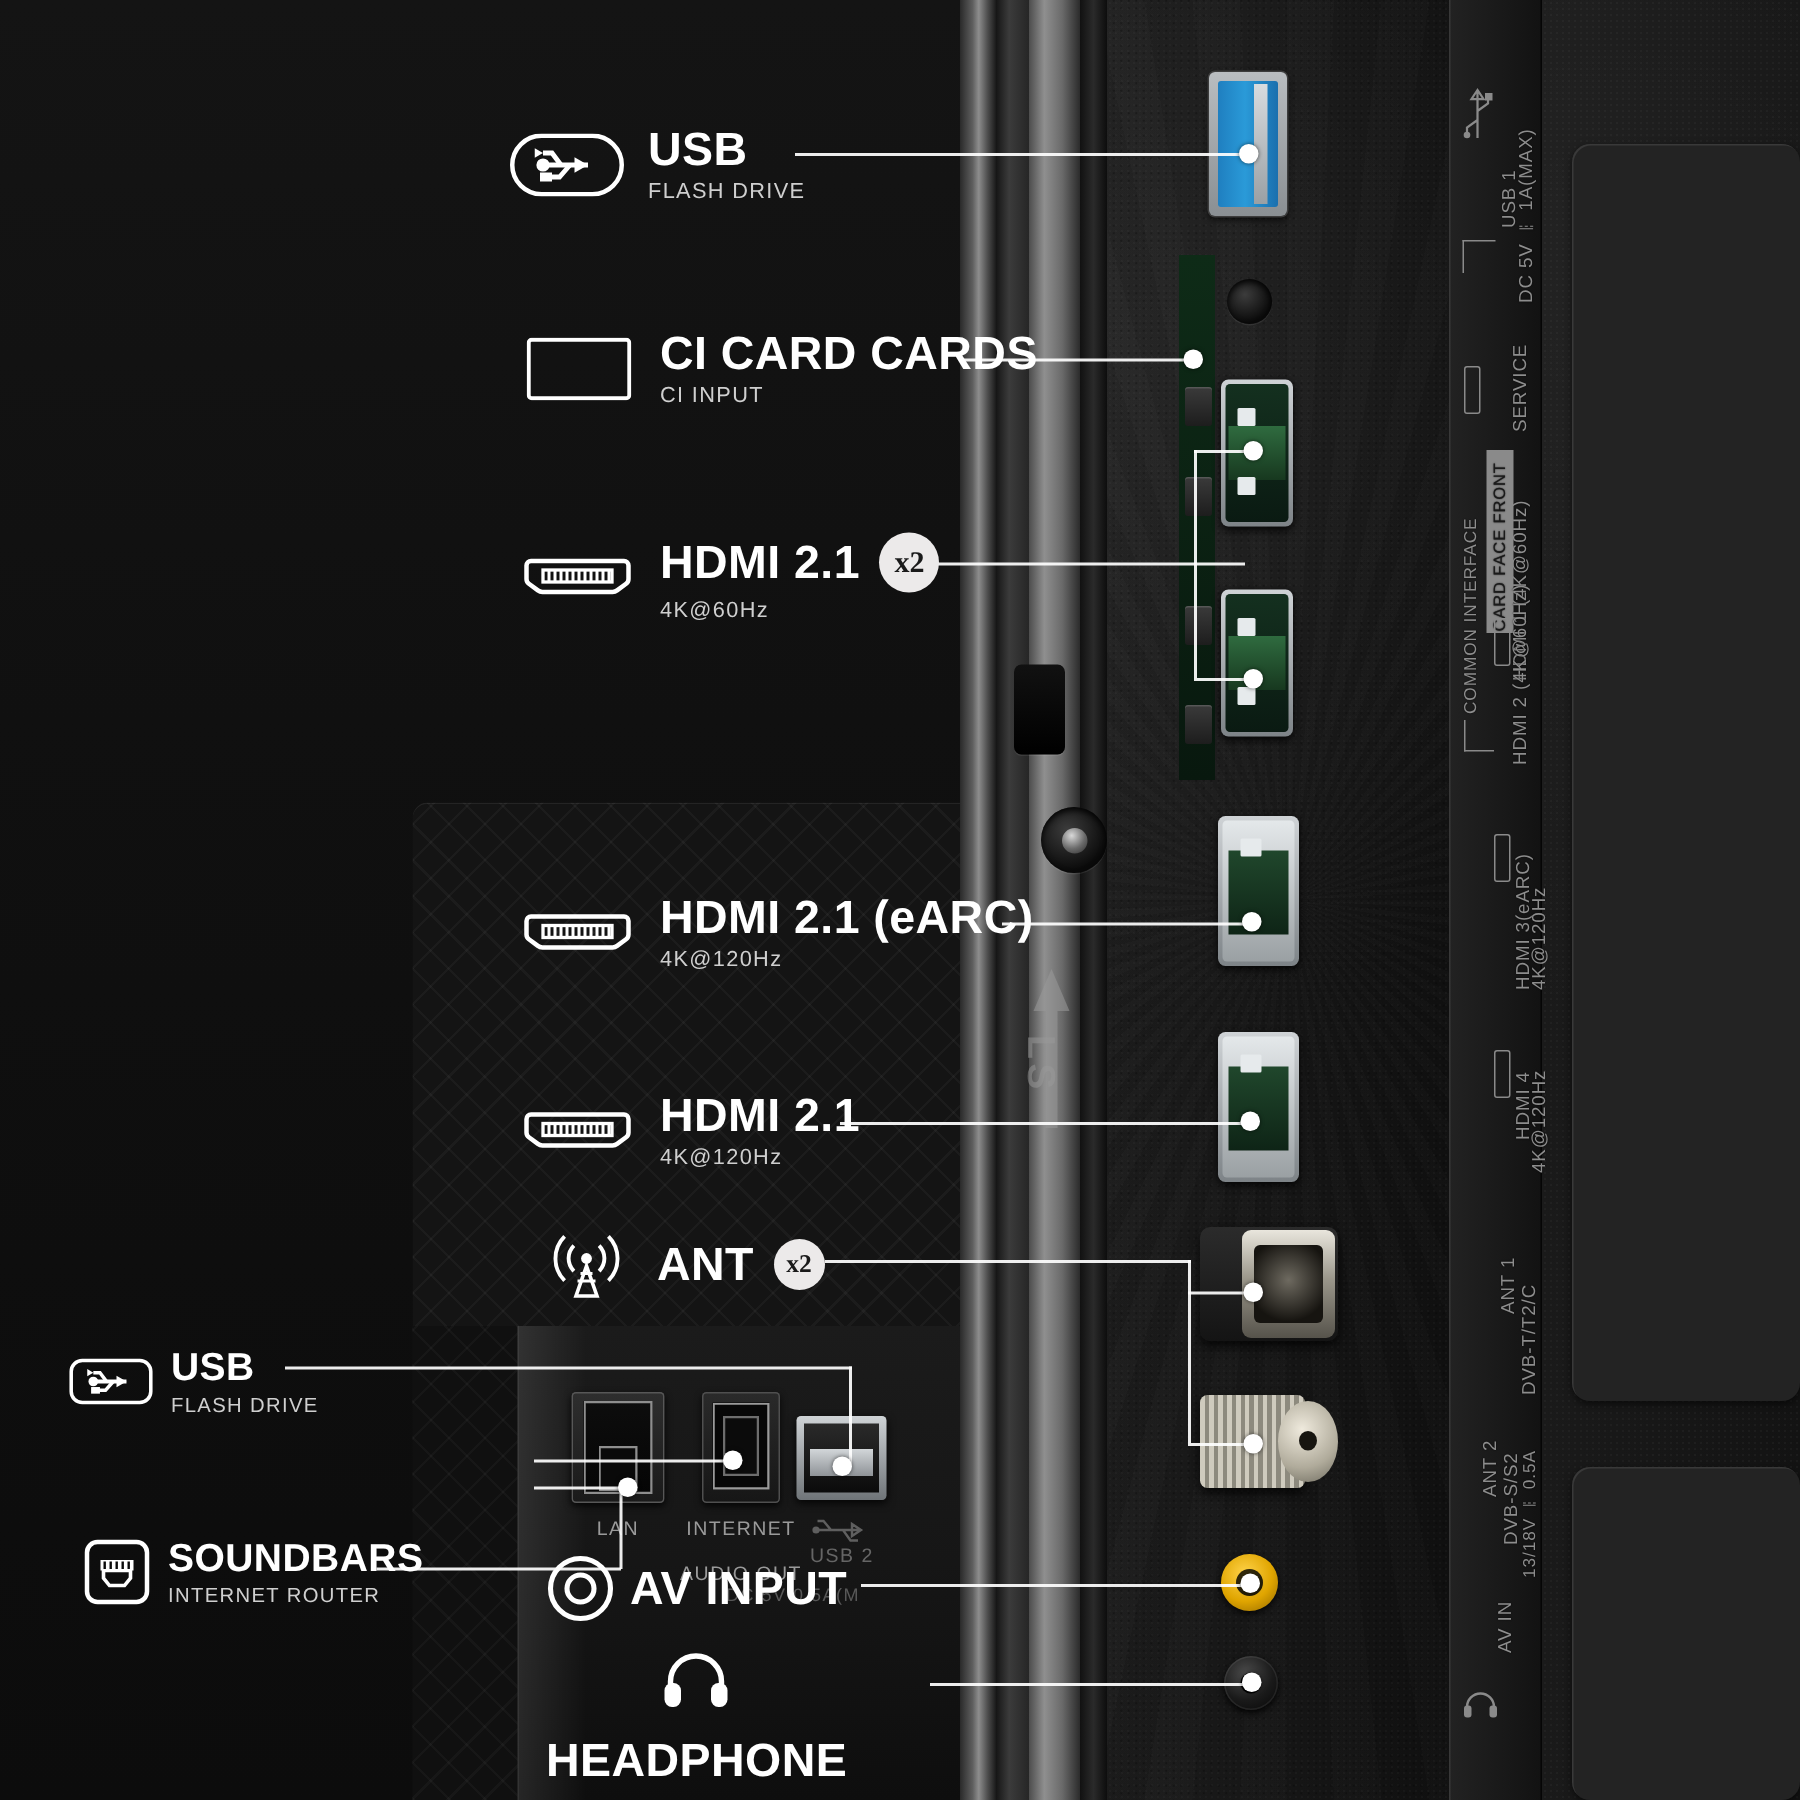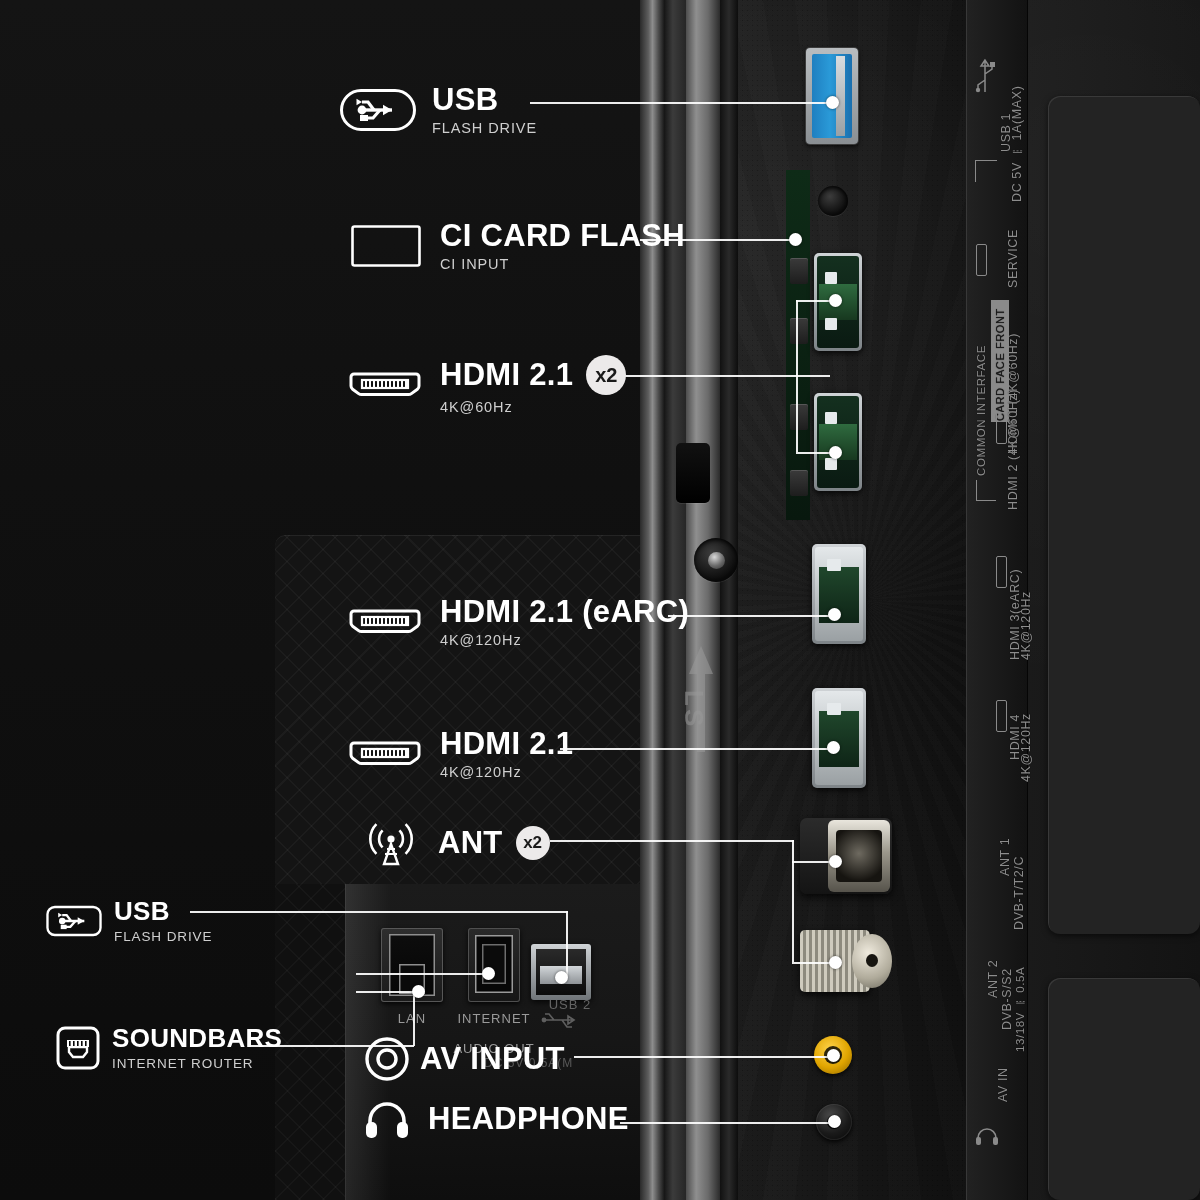--- a/index.html
+++ b/index.html
@@ -185,21 +185,21 @@
   .callout{position:absolute;display:flex;align-items:center;gap:16px;}
   .ctext{display:flex;flex-direction:column;justify-content:center;}
   .ctitle{color:#fff;font-size:31px;font-weight:bold;letter-spacing:.3px;line-height:1.02;
     display:flex;align-items:center;gap:13px;white-space:nowrap;}
   .csub{color:#cfcfcf;font-size:14.5px;letter-spacing:.9px;margin-top:4px;white-space:nowrap;}
   .ctitle.sm{font-size:26px;}
   .csub.sm{font-size:13.5px;}
 
   .badge{display:inline-flex;align-items:center;justify-content:center;
     width:40px;height:40px;border-radius:50%;background:#eceaea;color:#1a1a1a;
-    font-size:20px;font-weight:bold;letter-spacing:0;}
+    font-size:20px;font-weight:bold;letter-spacing:0;font-family:Liberation Serif, serif;}
   .badge.sm{width:34px;height:34px;font-size:17px;}
 
   
   .ico{display:flex;align-items:center;justify-content:center;flex:none;}
   .ico svg{display:block;}
 </style>
 </head>
 <body>
 
 <div id="stage">
@@ -297,21 +297,21 @@
         <div class="bar"></div>
       </div>
 
     <div class="bay-txt" style="left:381px;top:1012px;width:62px;">LAN</div>
     <div class="bay-txt" style="left:448px;top:1012px;width:92px;">INTERNET</div>
     <div class="bay-txt" style="left:448px;top:1026px;width:92px;margin-top:16px;">AUDIO OUT</div>
     <svg style="position:absolute;left:540px;top:1008px;width:42px;height:24px;opacity:.55;" viewBox="0 0 42 24">
       <path d="M4 12h30M34 12l-6-4v8zM14 12l-5-6h-4M22 12l5 7h5" stroke="#9a9a9a" stroke-width="1.6" fill="none"></path>
       <circle cx="4" cy="12" r="2.4" fill="#9a9a9a"></circle>
     </svg>
-    <div class="bay-txt" style="left:540px;top:998px;width:60px;text-align:center;opacity:.6;">USB 2</div>
+    <div class="bay-txt" style="left:540px;top:1030px;width:60px;text-align:left;opacity:.6;">USB 2</div>
     <div class="bay-txt" style="left:484px;top:1056px;width:180px;text-align:left;opacity:.5;font-size:12px;">DC 5V   0.5A(M</div>
 
     <div class="rail"></div>
     <div class="far-wall"></div>
     <div class="far-grain"></div>
     <div class="plate p1"></div>
     <div class="plate p2"></div>
 
     <svg style="position:absolute;left:974px;top:52px;width:22px;height:44px;" viewBox="0 0 22 44">
       <path d="M11 40V8M11 8l-4 6h8zM11 22l7-5v-4M11 28l-7 5v4" stroke="#8a8a8a" stroke-width="1.5" fill="none"></path>
@@ -421,21 +421,21 @@
     </div>
   </div>
 
   <div class="callout" style="left:348px;top:220px;">
     <div class="ico" style="width:76px;">
       <svg width="70" height="42" viewBox="0 0 70 42">
         <rect x="1.5" y="1.5" width="67" height="39" rx="2" fill="none" stroke="#fff" stroke-width="2.6"></rect>
       </svg>
     </div>
     <div class="ctext">
-      <div class="ctitle">CI CARD FLASH</div>
+      <div class="ctitle">CI CARD CARDS</div>
       <div class="csub">CI INPUT</div>
     </div>
   </div>
 
   <div class="callout" style="left:346px;top:355px;">
     <div class="ico" style="width:78px;">
       <svg width="72" height="40" viewBox="0 0 72 40">
         <path d="M5 9h62a3 3 0 013 3v9a4 4 0 01-1.6 3.2l-6 4.4a5 5 0 01-3 1H12.6a5 5 0 01-3-1l-6-4.4A4 4 0 012 21v-9a3 3 0 013-3z" fill="none" stroke="#fff" stroke-width="3"></path>
         <rect x="13" y="15" width="46" height="8" fill="none" stroke="#fff" stroke-width="2.2"></rect>
         <g fill="#fff">
@@ -578,21 +578,21 @@
       <svg width="46" height="46" viewBox="0 0 46 46">
         <circle cx="23" cy="23" r="20" fill="none" stroke="#fff" stroke-width="3.4"></circle>
         <circle cx="23" cy="23" r="9" fill="none" stroke="#fff" stroke-width="3.4"></circle>
       </svg>
     </div>
     <div class="ctext">
       <div class="ctitle">AV INPUT</div>
     </div>
   </div>
 
-  <div class="callout" style="left:364px;top:1098px;gap:18px;">
+  <div class="callout" style="left:364px;top:1098px;gap:18px;flex-direction:column;">
     <div class="ico">
       <svg width="46" height="42" viewBox="0 0 46 42">
         <path d="M6 26V23a17 17 0 0134 0v3" fill="none" stroke="#fff" stroke-width="3.6"></path>
         <rect x="2" y="24" width="11" height="16" rx="5" fill="#fff"></rect>
         <rect x="33" y="24" width="11" height="16" rx="5" fill="#fff"></rect>
       </svg>
     </div>
     <div class="ctext">
       <div class="ctitle">HEADPHONE</div>
     </div>

